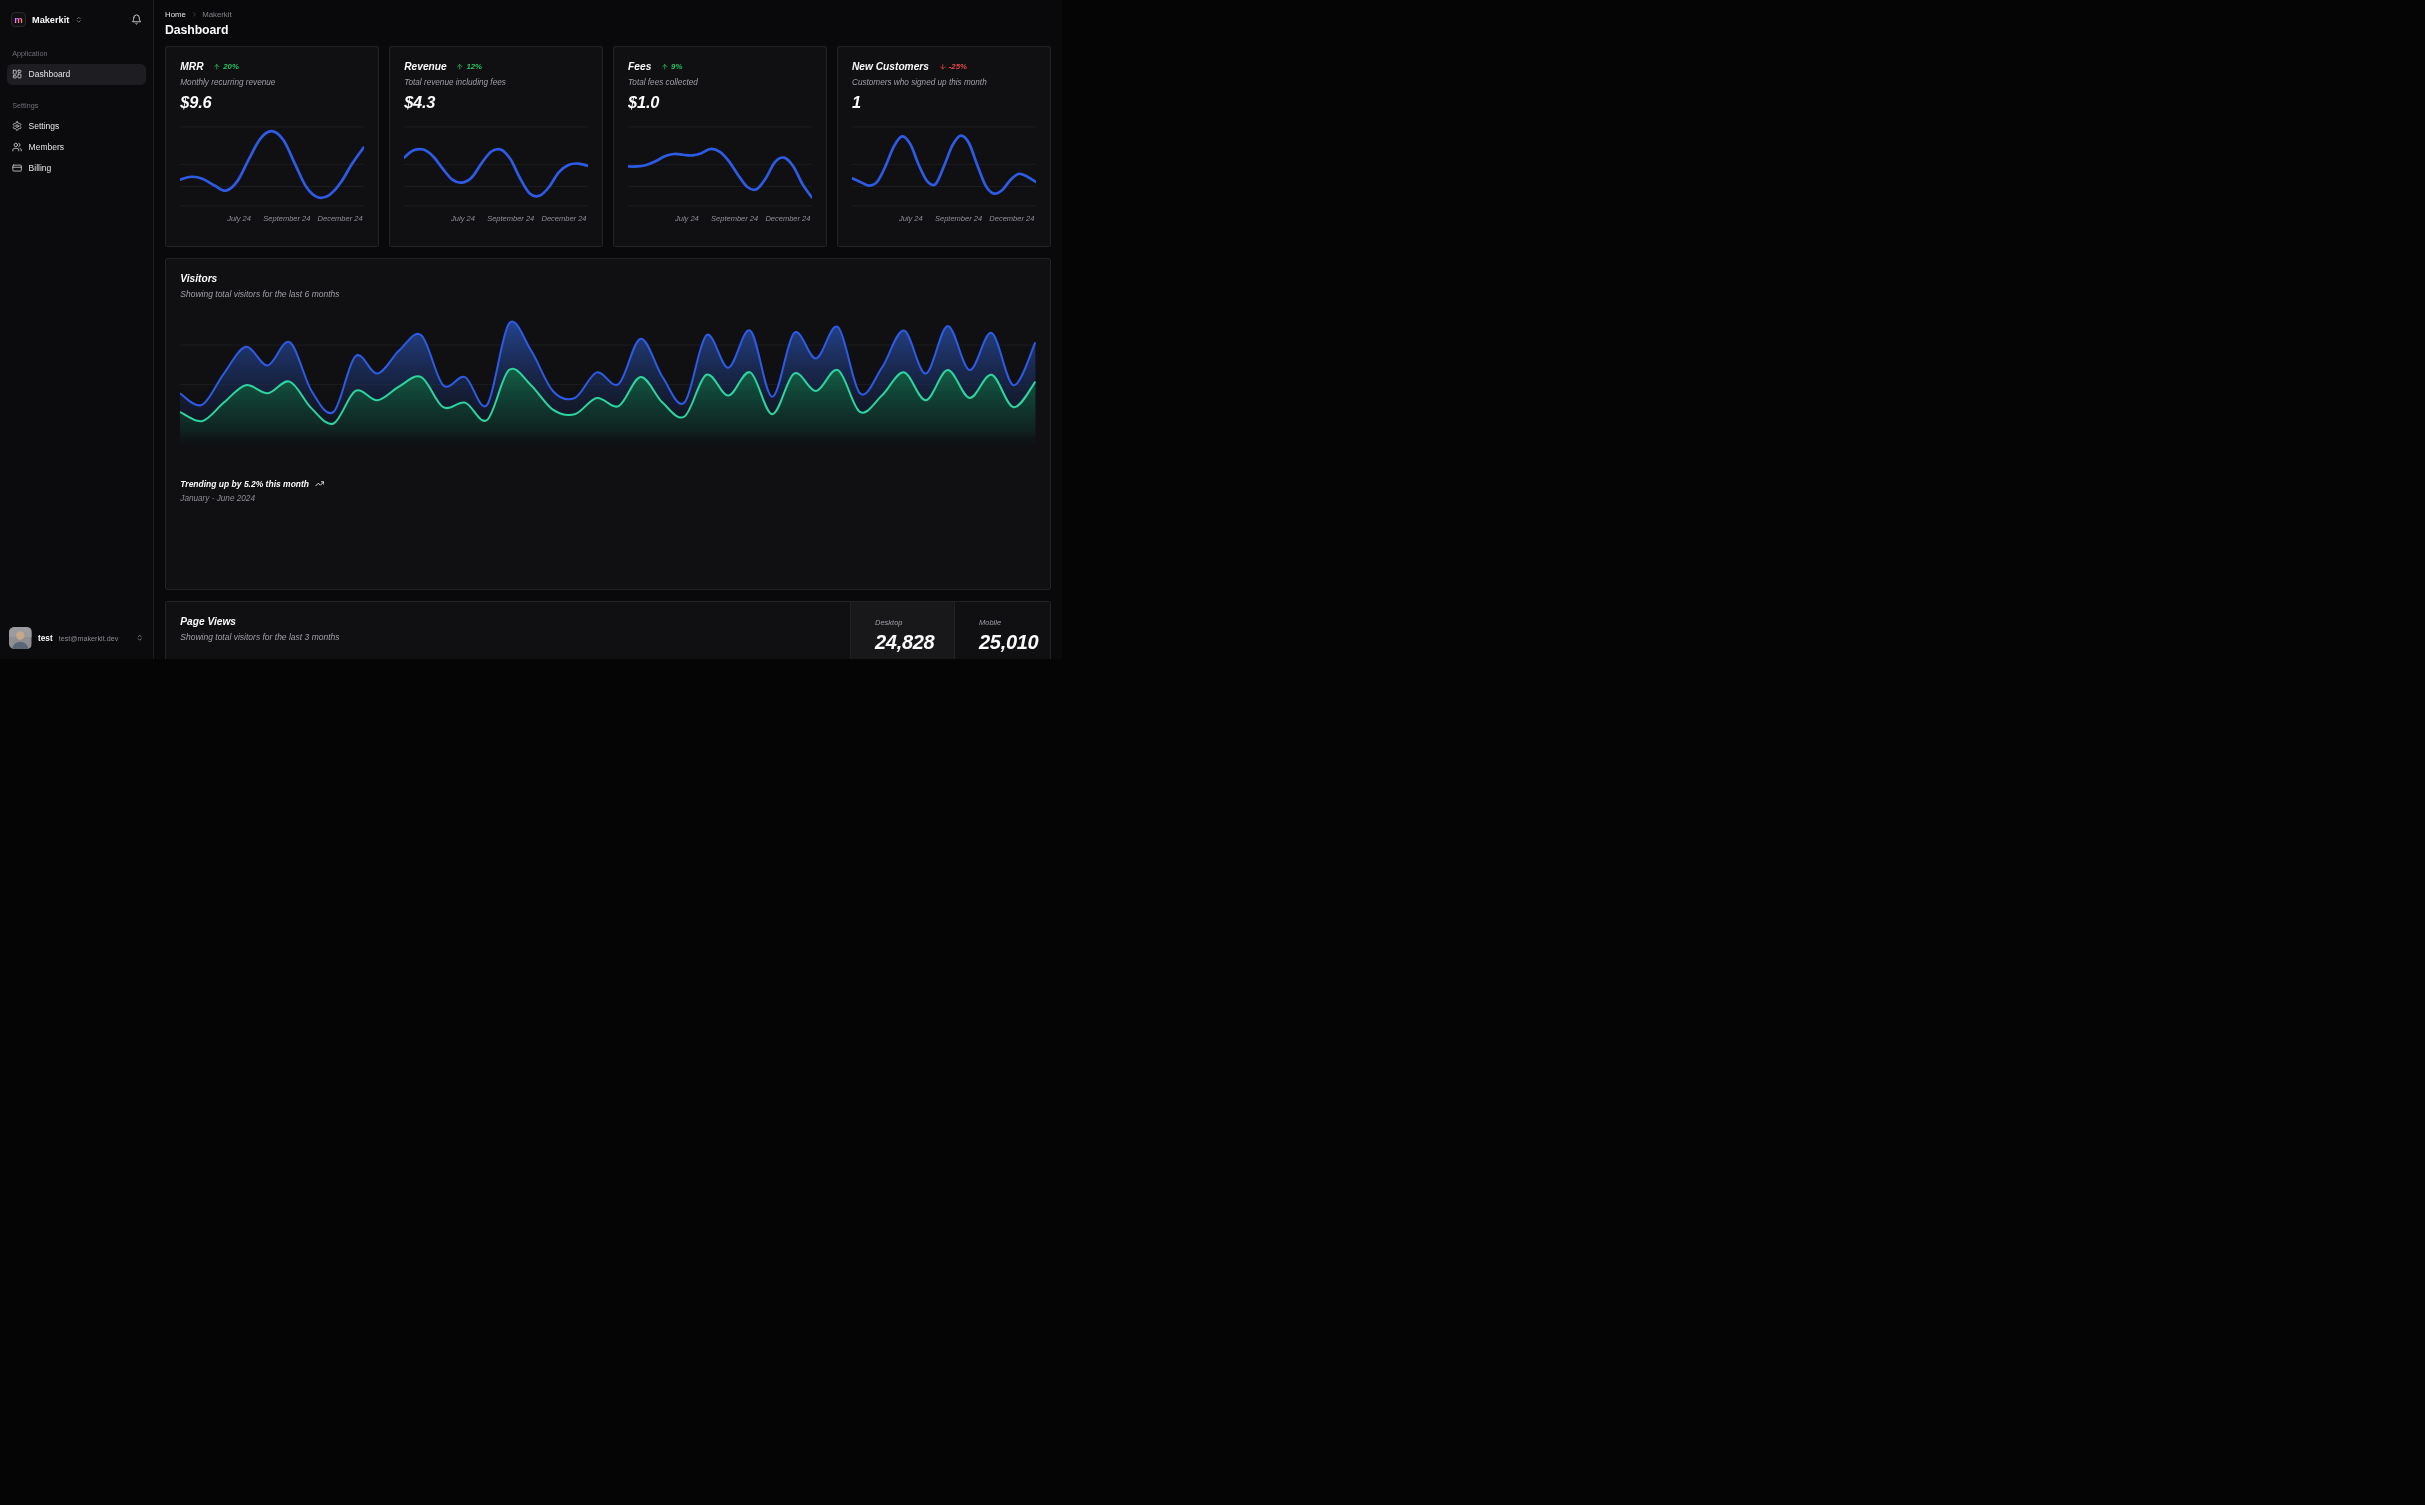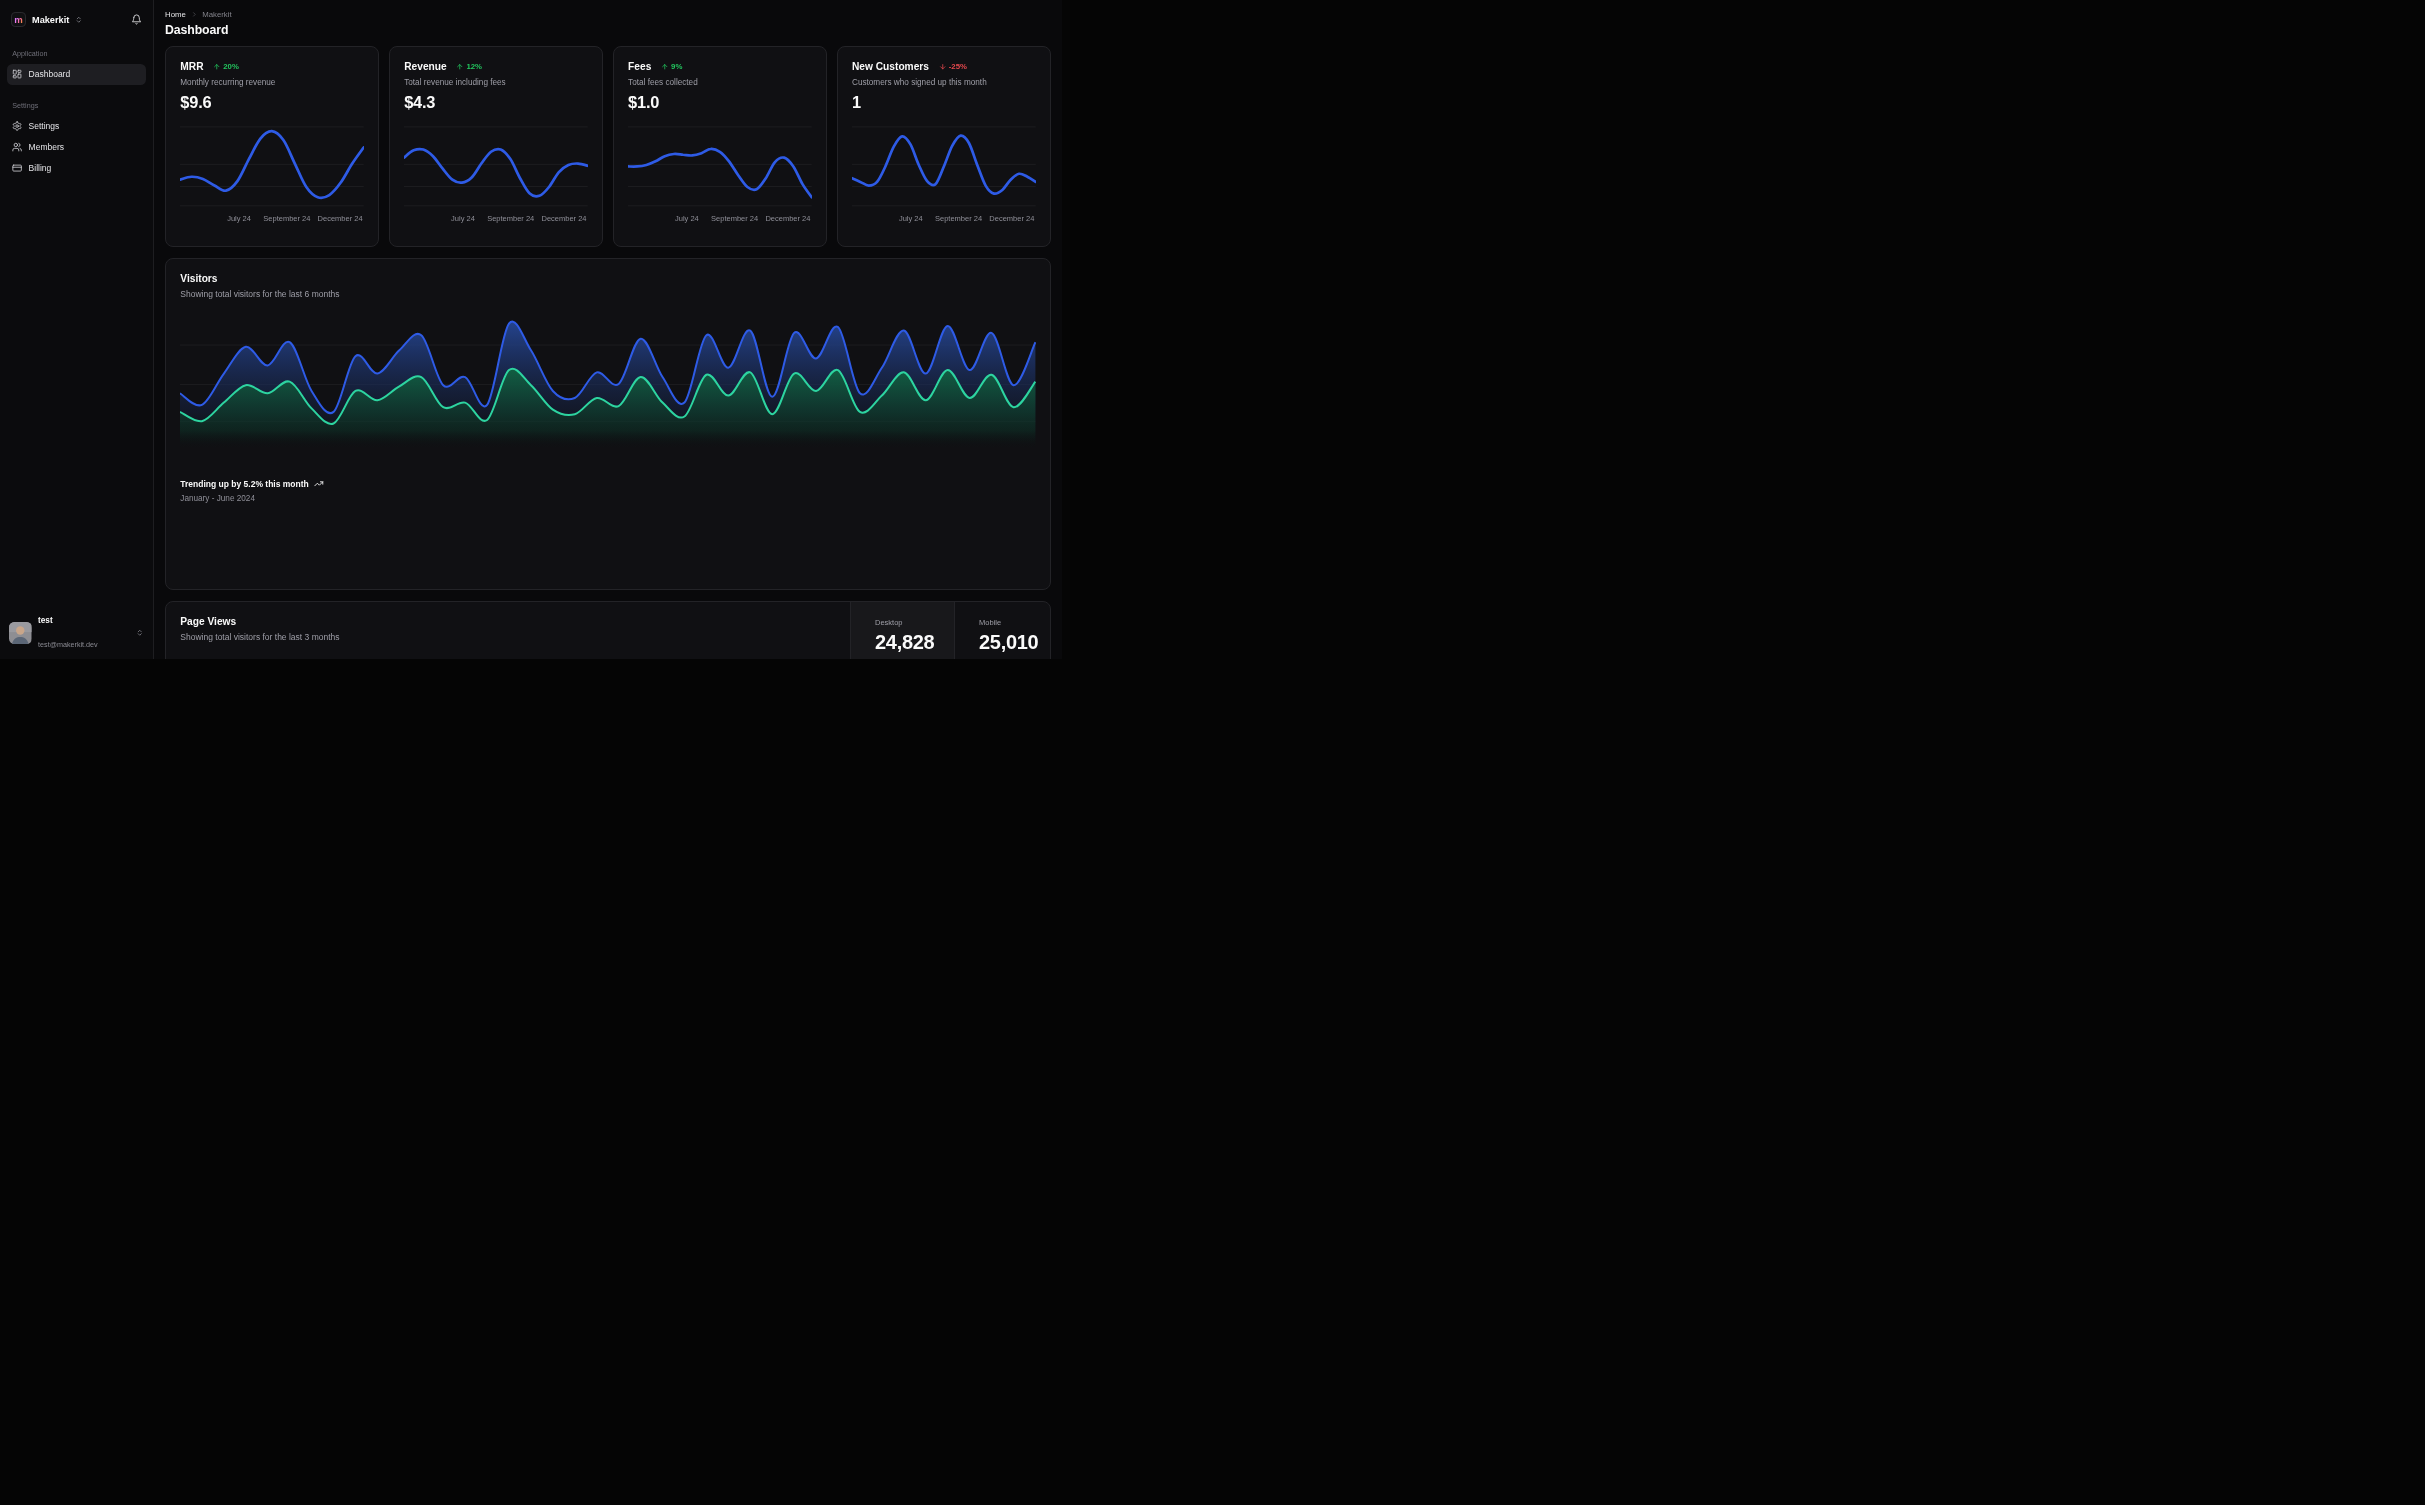--- a/index.html
+++ b/index.html
@@ -19,34 +19,34 @@
   .chev-updown { color:#8b8b93; }
   .bell { margin-left:auto; color:#e4e4e7; }
   .nav { flex:1; margin-top:16.4px; }
   .nav-section + .nav-section { margin-top:16.4px; }
   .nav-label { font-size:7.2px; color:#6f6f78; padding:0 5.5px; margin-bottom:5.5px; }
   .nav-item { display:flex; align-items:center; gap:6.1px; height:21px; padding:0 5.5px; border-radius:5.5px; color:#e4e4e7; font-size:8.5px; cursor:pointer; }
   .nav-item.active { background:#1e1e22; }
   .nav-item .icon { color:#d4d4d8; }
   .user-row { display:flex; align-items:center; gap:6.1px; padding:4.1px 2.7px 1.4px 2.7px; }
   .avatar { width:22.5px; height:22.5px; border-radius:5.5px; overflow:hidden; flex:none; }
-  .user-meta { display:flex; flex-direction:column; gap:15px; min-width:0; }
+  .user-meta { display:flex; flex-direction:row; gap:6px; min-width:0; }
   .user-name { font-size:8.2px; font-weight:600; color:#fafafa; }
   .user-email { font-size:7.2px; color:#8b8b93; }
   .user-chev { margin-left:auto; color:#8b8b93; }
 
   
   .main { flex:1; padding:9.6px 11px 0 11px; overflow:hidden; }
   .breadcrumb { display:flex; align-items:center; gap:4.8px; font-size:7.8px; }
   .crumb-home { color:#e4e4e7; cursor:pointer; }
   .crumb-sep { color:#55555c; display:inline-flex; }
   .crumb-current { color:#83838b; }
   .page-title { margin-top:4.8px; font-size:12.3px; font-weight:700; letter-spacing:-0.1px; }
 
-  .card { background:#101013; border:0.7px solid #232327; border-radius:8px; }
+  .card { background:#101013; border:0.7px solid #232327; border-radius:2px;font-style:italic; }
 
   
   .stats-grid { display:grid; grid-template-columns:repeat(4,1fr); gap:9.6px; margin-top:9px; }
   .stat-card { height:201px; padding:13.6px 14.3px 0 14.3px; overflow:hidden; }
   .stat-head { display:flex; align-items:center; gap:9.6px; }
   .stat-title { font-size:10.2px; font-weight:700; }
   .trend { display:inline-flex; align-items:center; gap:2.7px; font-size:7.8px; font-weight:600; }
   .trend.up { color:#22c55e; }
   .trend.down { color:#e5484d; }
   .trend.down svg { transform:rotate(180deg); }

